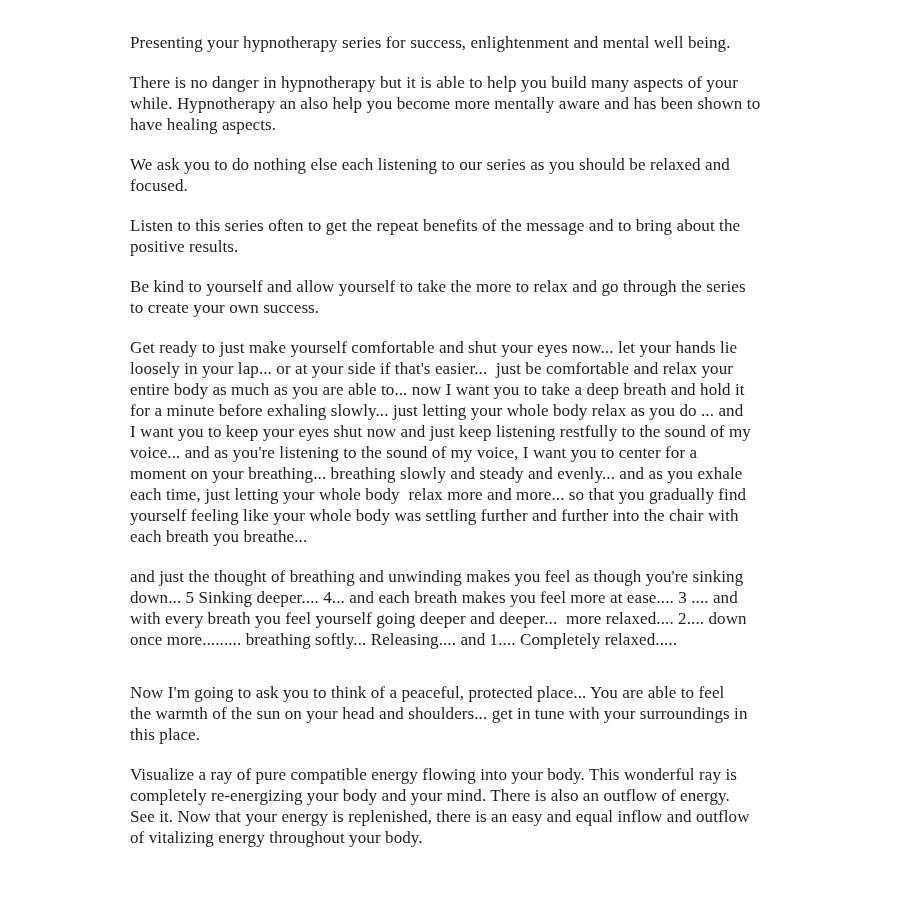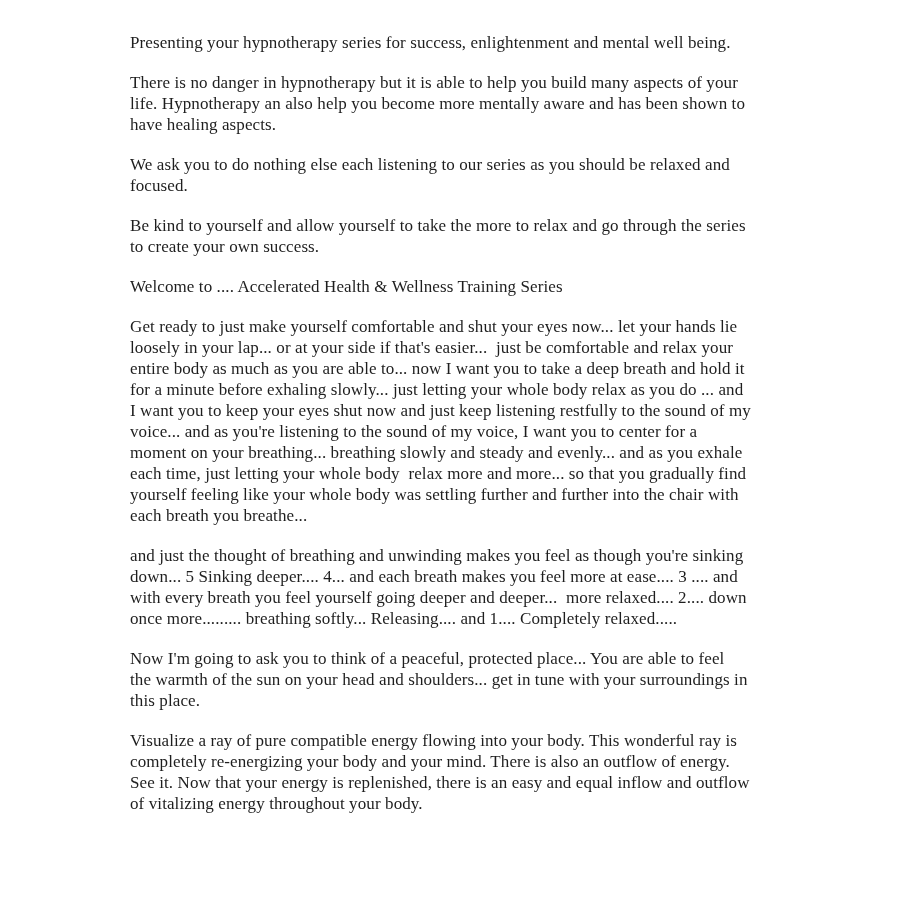--- a/index.html
+++ b/index.html
@@ -22,36 +22,37 @@
     font-size: 17px;
     line-height: 21px;
     color: #1e1e1e;
   }
   .page p {
     margin: 0 0 19px 0;
     white-space: pre;
     letter-spacing: 0.1px;
   }
   .page p.gap-xl {
-    margin-top: 19px;
+    margin-top: 32px;
   }
 </style>
 </head>
 <body>
 
 <div class="page">
   <p>Presenting your hypnotherapy series for success, enlightenment and mental well being.</p>
   <p>There is no danger in hypnotherapy but it is able to help you build many aspects of your
-life. Hypnotherapy an also help you become more mentally aware and has been shown to
+while. Hypnotherapy an also help you become more mentally aware and has been shown to
 have healing aspects.</p>
   <p>We ask you to do nothing else each listening to our series as you should be relaxed and
 focused.</p>
+  <p>Listen to this series often to get the repeat benefits of the message and to bring about the
+positive results.</p>
   <p>Be kind to yourself and allow yourself to take the more to relax and go through the series
 to create your own success.</p>
-  <p>Welcome to .... Accelerated Health &amp; Wellness Training Series</p>
   <p>Get ready to just make yourself comfortable and shut your eyes now... let your hands lie
 loosely in your lap... or at your side if that's easier...  just be comfortable and relax your
 entire body as much as you are able to... now I want you to take a deep breath and hold it
 for a minute before exhaling slowly... just letting your whole body relax as you do ... and
 I want you to keep your eyes shut now and just keep listening restfully to the sound of my
 voice... and as you're listening to the sound of my voice, I want you to center for a
 moment on your breathing... breathing slowly and steady and evenly... and as you exhale
 each time, just letting your whole body  relax more and more... so that you gradually find
 yourself feeling like your whole body was settling further and further into the chair with
 each breath you breathe...</p>

